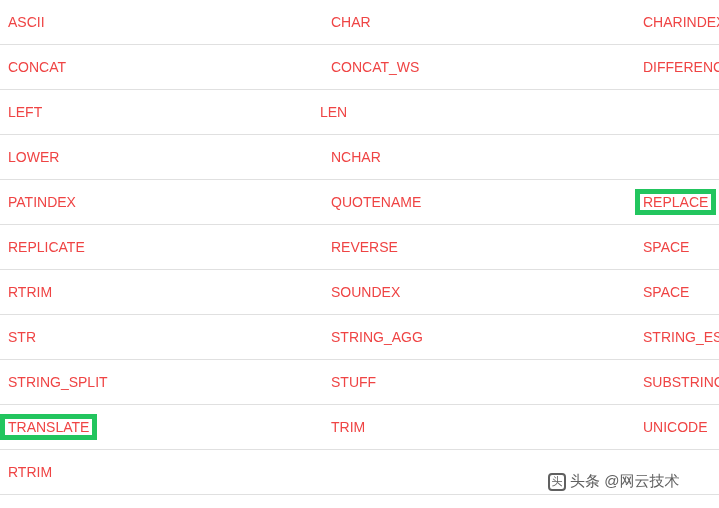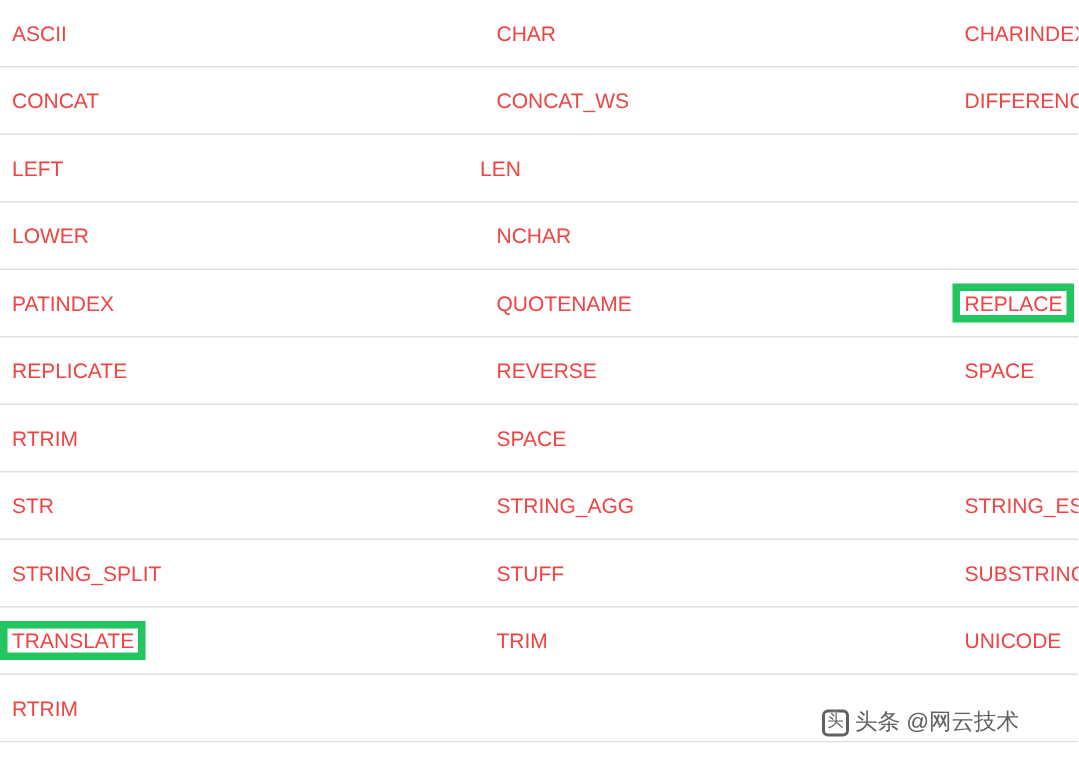--- a/index.html
+++ b/index.html
@@ -86,20 +86,21 @@
       <div class="cell c2"><a class="lnk">QUOTENAME</a></div>
       <div class="cell c3"><span class="hl"><a class="lnk">REPLACE</a></span></div>
     </div>
     <div class="row">
       <div class="cell c1"><a class="lnk">REPLICATE</a></div>
       <div class="cell c2"><a class="lnk">REVERSE</a></div>
       <div class="cell c3"><a class="lnk">SPACE</a></div>
     </div>
     <div class="row">
       <div class="cell c1"><a class="lnk">RTRIM</a></div>
+      <div class="cell c2"><a class="lnk">SOUNDEX</a></div>
       <div class="cell c3"><a class="lnk">SPACE</a></div>
     </div>
     <div class="row">
       <div class="cell c1"><a class="lnk">STR</a></div>
       <div class="cell c2"><a class="lnk">STRING_AGG</a></div>
       <div class="cell c3"><a class="lnk">STRING_ESCAPE</a></div>
     </div>
     <div class="row">
       <div class="cell c1"><a class="lnk">STRING_SPLIT</a></div>
       <div class="cell c2"><a class="lnk">STUFF</a></div>

